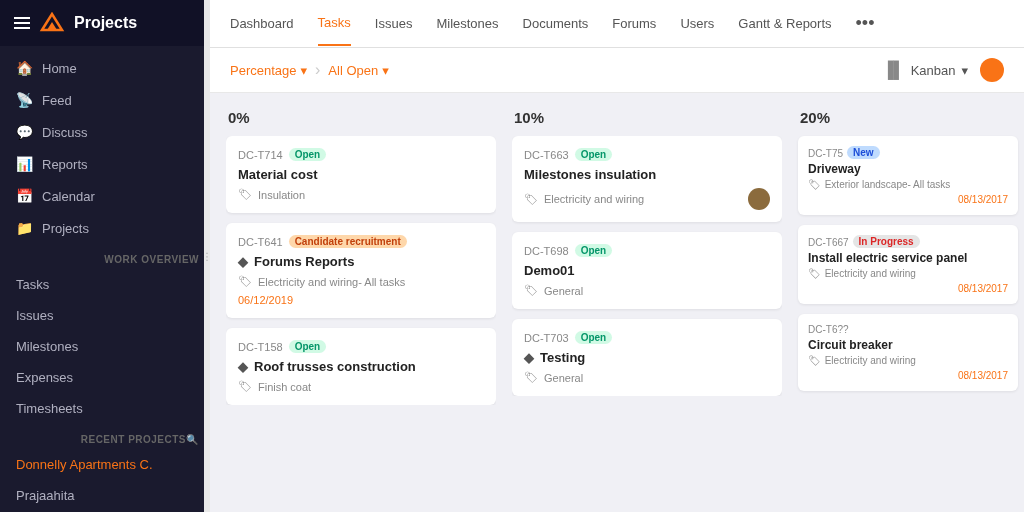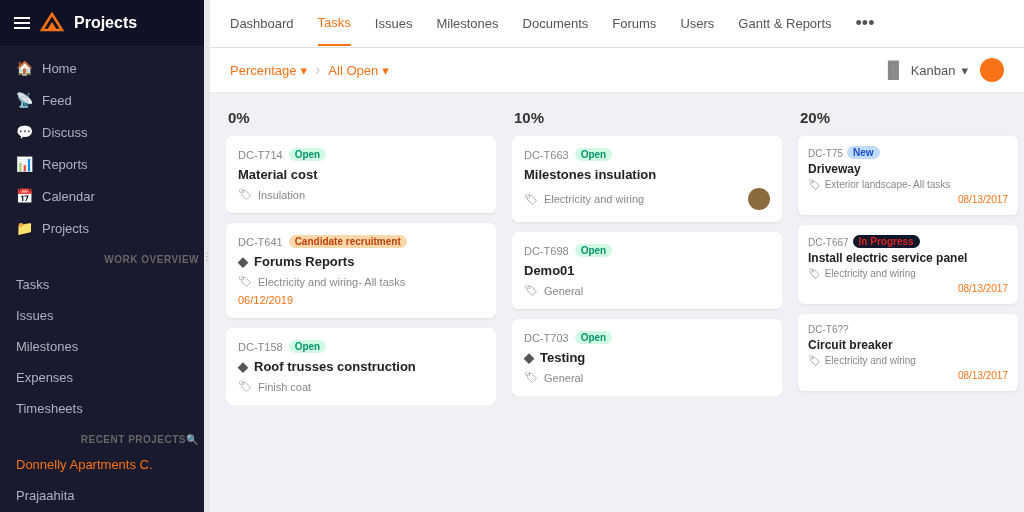--- a/index.html
+++ b/index.html
@@ -145,21 +145,21 @@
     .card-id { font-size: 11px; color: #888; font-weight: 500; }
     .badge {
       font-size: 10px;
       padding: 1px 6px;
       border-radius: 10px;
       font-weight: 600;
     }
     .badge-open { background: #d1fae5; color: #059669; }
     .badge-candidate { background: #fed7aa; color: #c2410c; }
     .badge-new { background: #bfdbfe; color: #1d4ed8; }
-    .badge-in-progress { background: #0f172a; color: #dc2626; }
+    .badge-in-progress { background: #e5e5e5; color: #dc2626; }
 
     .card-title { font-size: 13px; font-weight: 600; color: #222; margin-bottom: 6px; display: flex; align-items: flex-end; gap: 6px; }
     .diamond-icon { color: #555; }
     .card-footer { display: flex; align-items: center; gap: 6px; font-size: 11px; color: #888; margin-top: 4px; }
     .card-date { color: #f97316; font-size: 11px; margin-top: 6px; }
     .card-avatar { width: 22px; height: 22px; border-radius: 50%; background: #8B6B3D; display: flex; align-items: center; justify-content: center; margin-left: auto; }
 
     
     .kanban-column-partial { min-width: 220px; width: 220px; display: flex; flex-direction: column; }
     .partial-card {

